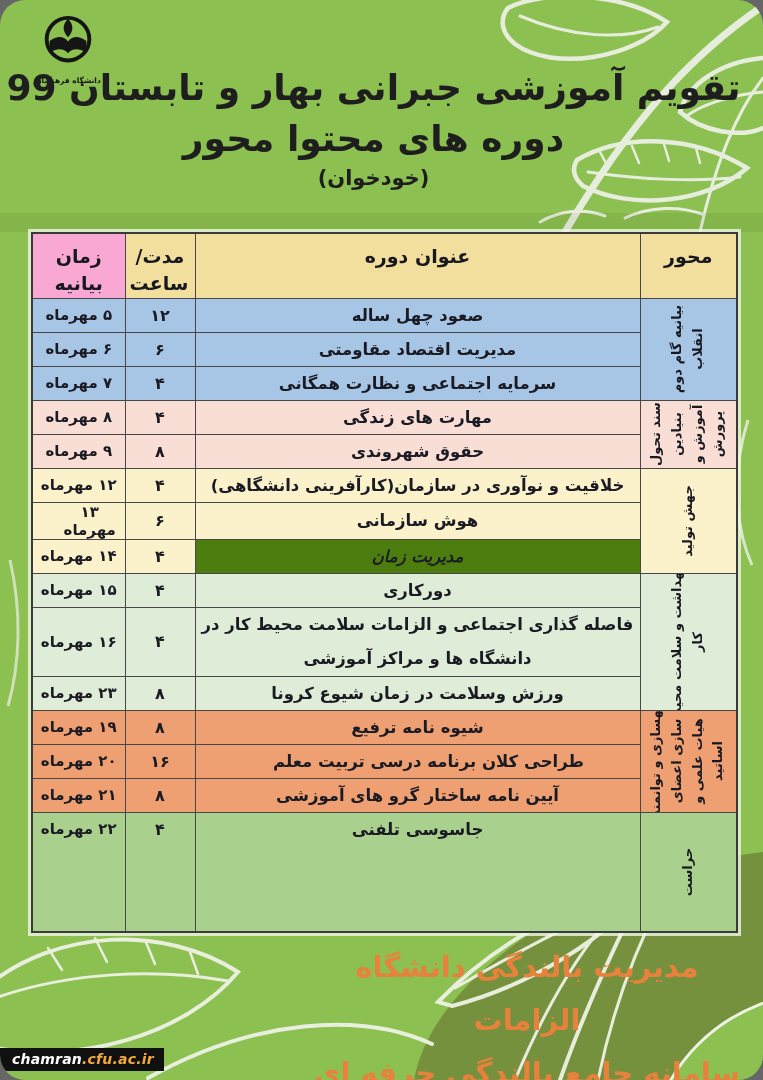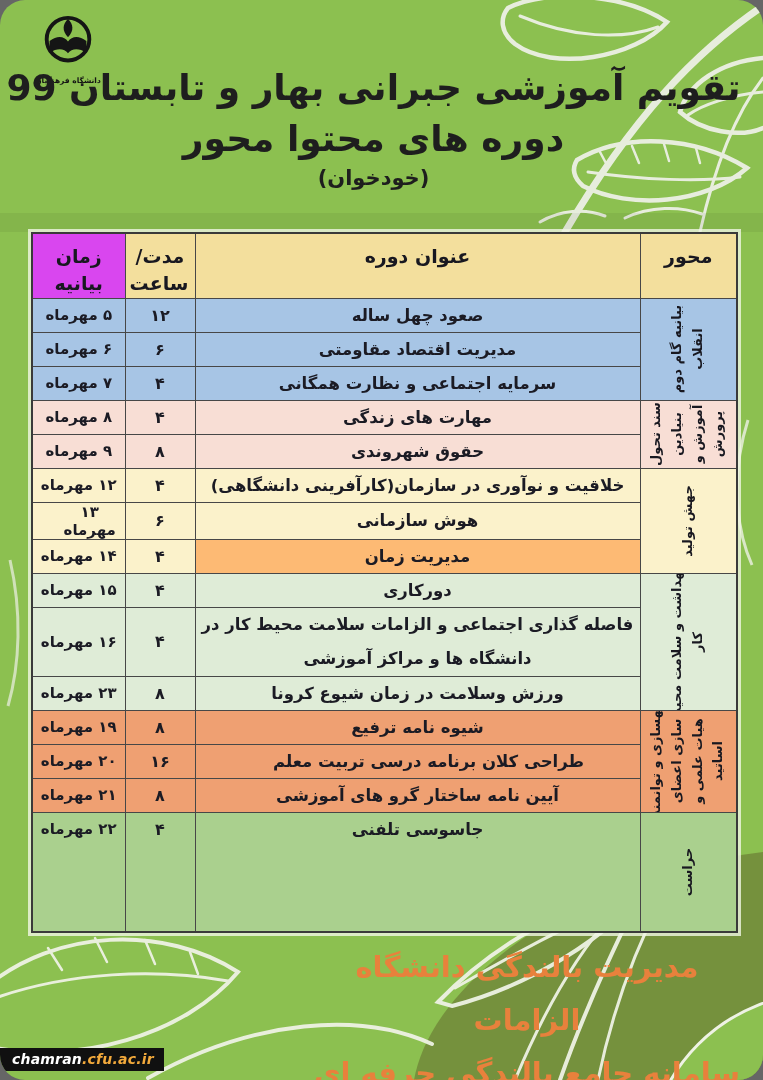--- a/index.html
+++ b/index.html
@@ -120,21 +120,21 @@
         <col style="width:93px">
     </colgroup>
     <thead>
       <tr class="hrow">
         <th style="background: rgb(243, 223, 157);">محور</th>
         <th style="background: rgb(243, 223, 157);">عنوان دوره</th>
         <th style="background: rgb(243, 223, 157);">
           <div>مدت/</div>
           <div>ساعت</div>
         </th>
-        <th style="background: #d946ef; margin-left: 28px;">
+        <th style="background: #f9a8d4; margin-left: 28px;">
           <div>زمان</div>
           <div>بیانیه</div>
         </th>
       </tr>
     </thead>
     <tbody>
         <tr style="height: 34px;">
           <td rowspan="3" class="axis-cell" style="background: rgb(167, 197, 229);">
             <div class="axis-text" style="width: 116px;">بیانیه گام دوم
 انقلاب</div>
@@ -176,21 +176,21 @@
           <td class="course-cell" style="background: rgb(251, 242, 203);">خلاقیت و نوآوری در سازمان(کارآفرینی دانشگاهی)</td>
           <td class="hours-cell" style="background: rgb(251, 242, 203);">۴</td>
           <td class="date-cell" style="background: rgb(251, 242, 203);">۱۲ مهرماه</td>
         </tr>
         <tr style="height: 34px;">
           <td class="course-cell" style="background: rgb(251, 242, 203);">هوش سازمانی</td>
           <td class="hours-cell" style="background: rgb(251, 242, 203);">۶</td>
           <td class="date-cell" style="background: rgb(251, 242, 203); padding-left: 28px;">۱۳ مهرماه</td>
         </tr>
         <tr style="height: 34px;">
-          <td class="course-cell" style="background: #fdba74;">مدیریت زمان</td>
+          <td class="course-cell" style="background: #4d7c0f; font-style: italic;">مدیریت زمان</td>
           <td class="hours-cell" style="background: rgb(251, 242, 203);">۴</td>
           <td class="date-cell" style="background: rgb(251, 242, 203);">۱۴ مهرماه</td>
         </tr>
         <tr style="height: 34px;">
           <td rowspan="3" class="axis-cell" style="background: rgb(223, 236, 215);">
             <div class="axis-text" style="width: 151px;">بهداشت و سلامت محیط
 کار</div>
           </td>
           <td class="course-cell" style="background: rgb(223, 236, 215);">دورکاری</td>
           <td class="hours-cell" style="background: rgb(223, 236, 215);">۴</td>

